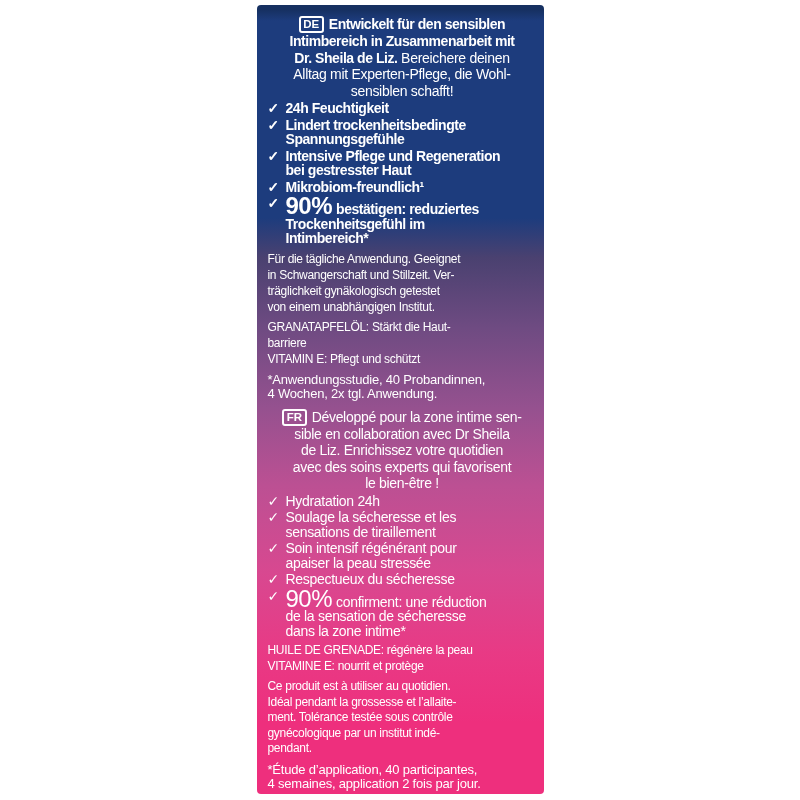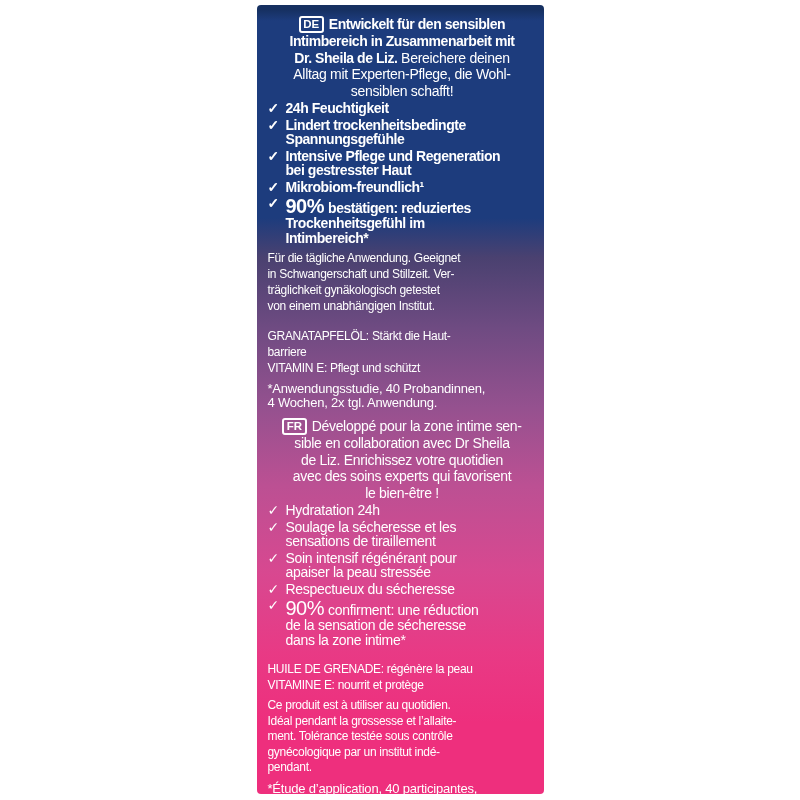--- a/index.html
+++ b/index.html
@@ -52,31 +52,31 @@
   .check-item {
     display: flex;
     margin-top: 2px;
     font-size: 14px;
     line-height: 14.5px;
   }
   .de-list .check-item { font-weight: bold; letter-spacing: -0.45px; }
   .fr-list .check-item { letter-spacing: -0.3px; }
   .check { flex: 0 0 18px; width: 18px; }
   .content { display: block; white-space: pre-line; }
-  .big { font-size: 20px; line-height: 20px; letter-spacing: -0.5px; }
+  .big { font-size: 24px; line-height: 20px; letter-spacing: -0.5px; }
   .big:empty { display: none; }
   .big:not(:empty) { margin-right: 4px; }
   .p {
     font-size: 12px;
     line-height: 16px;
     letter-spacing: -0.3px;
     white-space: pre-line;
   }
   .usage     { margin-top: 5px; }
-  .ingredients { margin-top: 14px; }
+  .ingredients { margin-top: 4px; }
   .small {
     font-size: 13px;
     line-height: 14px;
     letter-spacing: -0.2px;
     margin-top: 6px;
   }
   .fr-intro { margin-top: 8px; }
   .fr-usage { line-height: 15.5px; }
 </style>
 </head>

